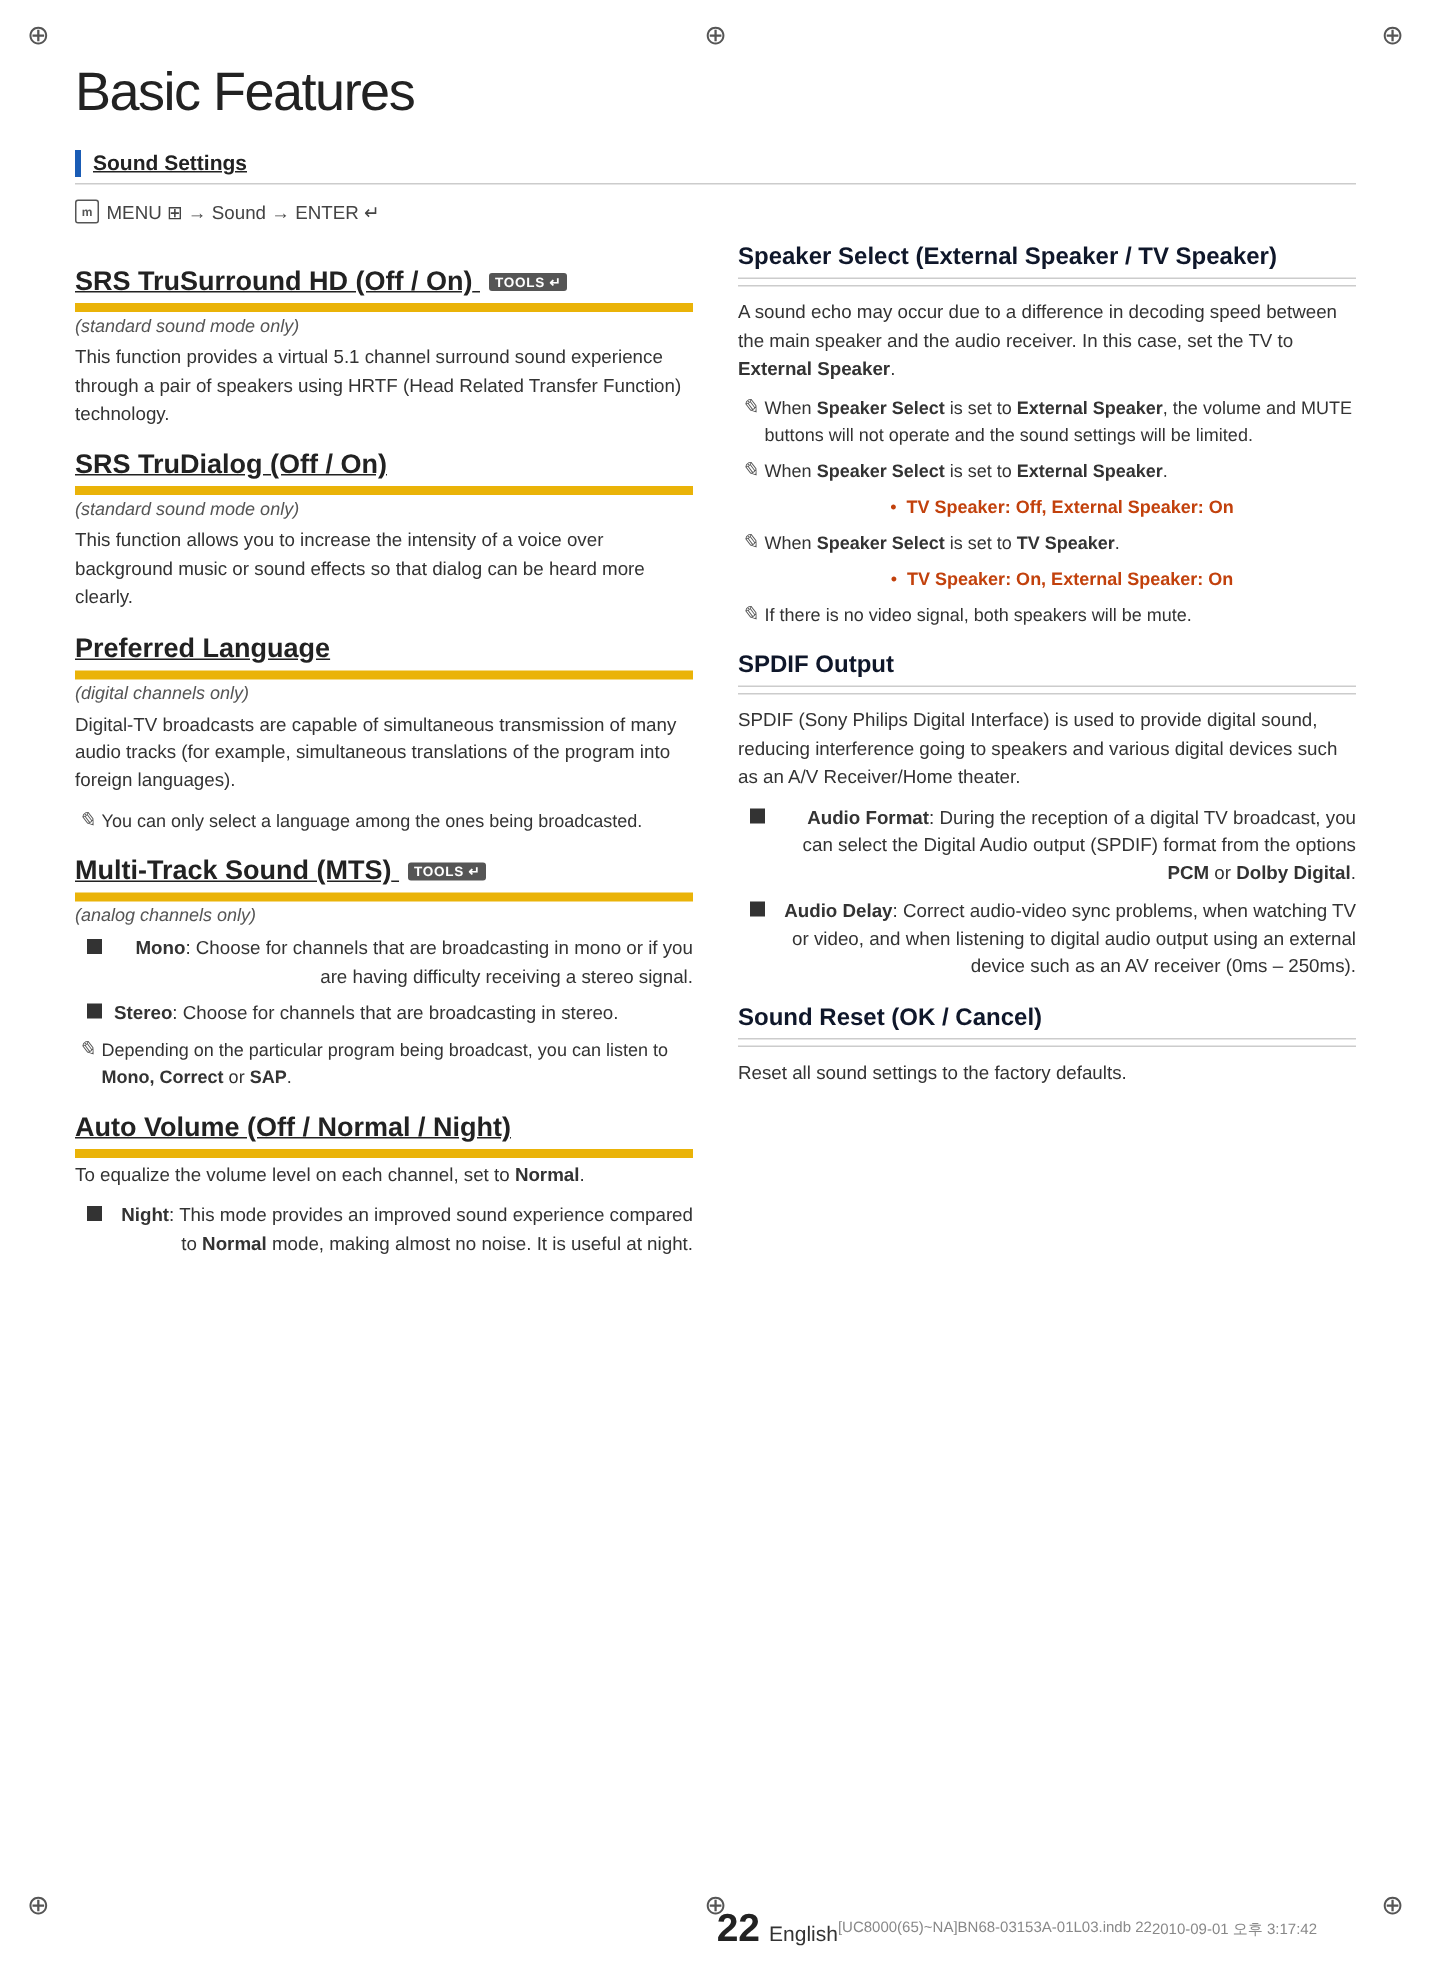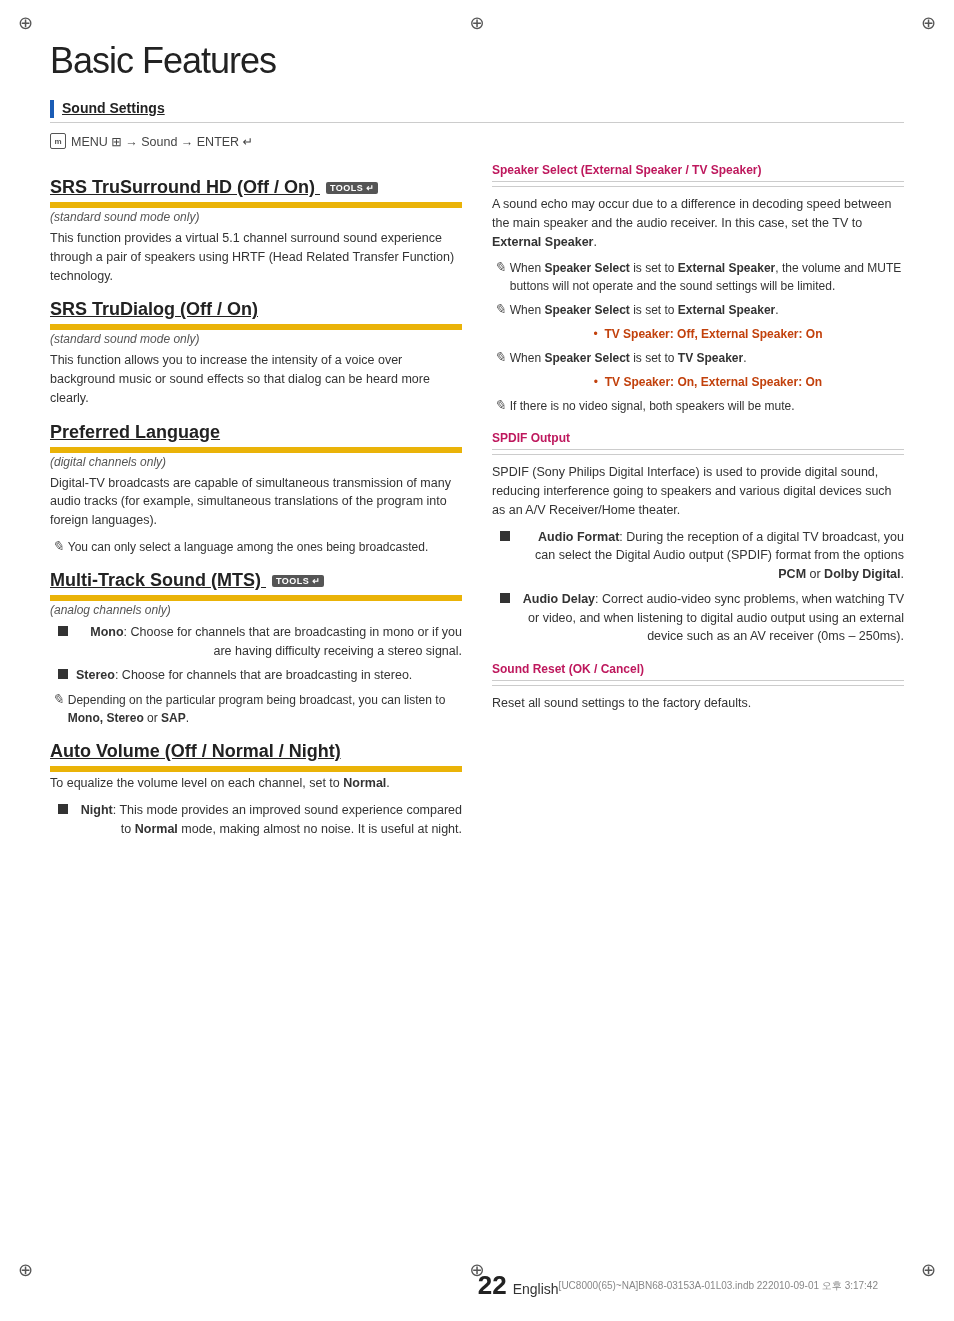--- a/index.html
+++ b/index.html
@@ -103,23 +103,23 @@
       font-size: 18px;
       font-weight: 600;
       color: #222;
       margin-top: 14px;
       margin-bottom: 2px;
       padding-bottom: 4px;
       border-bottom: 6px solid #eab308;
       text-decoration: underline;
     }
     h2.feature-title-right {
-      font-size: 12px;
+      font-size: 16px;
       font-weight: 600;
-      color: #be185d;
+      color: #0f172a;
       margin-bottom: 2px;
       padding-bottom: 4px;
       border-bottom: 1px solid #ccc;
     }
 
     .badge-tools {
       display: inline-block;
       background: #555;
       color: #fff;
       font-size: 9px;
@@ -295,21 +295,21 @@
       <div class="bullet-block">
         <div class="bullet-sq"></div>
         <span class="bullet-text"><b>Mono</b>: Choose for channels that are broadcasting in mono or if you are having difficulty receiving a stereo signal.</span>
       </div>
       <div class="bullet-block">
         <div class="bullet-sq"></div>
         <span class="bullet-text"><b>Stereo</b>: Choose for channels that are broadcasting in stereo.</span>
       </div>
       <div class="note-block">
         <span class="note-icon">✎</span>
-        <span class="note-text">Depending on the particular program being broadcast, you can listen to <b>Mono, Stereo</b> or <b>SAP</b>.</span>
+        <span class="note-text">Depending on the particular program being broadcast, you can listen to <b>Mono, Correct</b> or <b>SAP</b>.</span>
       </div>
 
       <h2 class="feature-title">
         <span>Auto Volume (Off / Normal / Night)</span>
       </h2>
       <p class="body-text">To equalize the volume level on each channel, set to <b>Normal</b>.</p>
       <div class="bullet-block">
         <div class="bullet-sq"></div>
         <span class="bullet-text"><b>Night</b>: This mode provides an improved sound experience compared to <b>Normal</b> mode, making almost no noise. It is useful at night.</span>
       </div>

